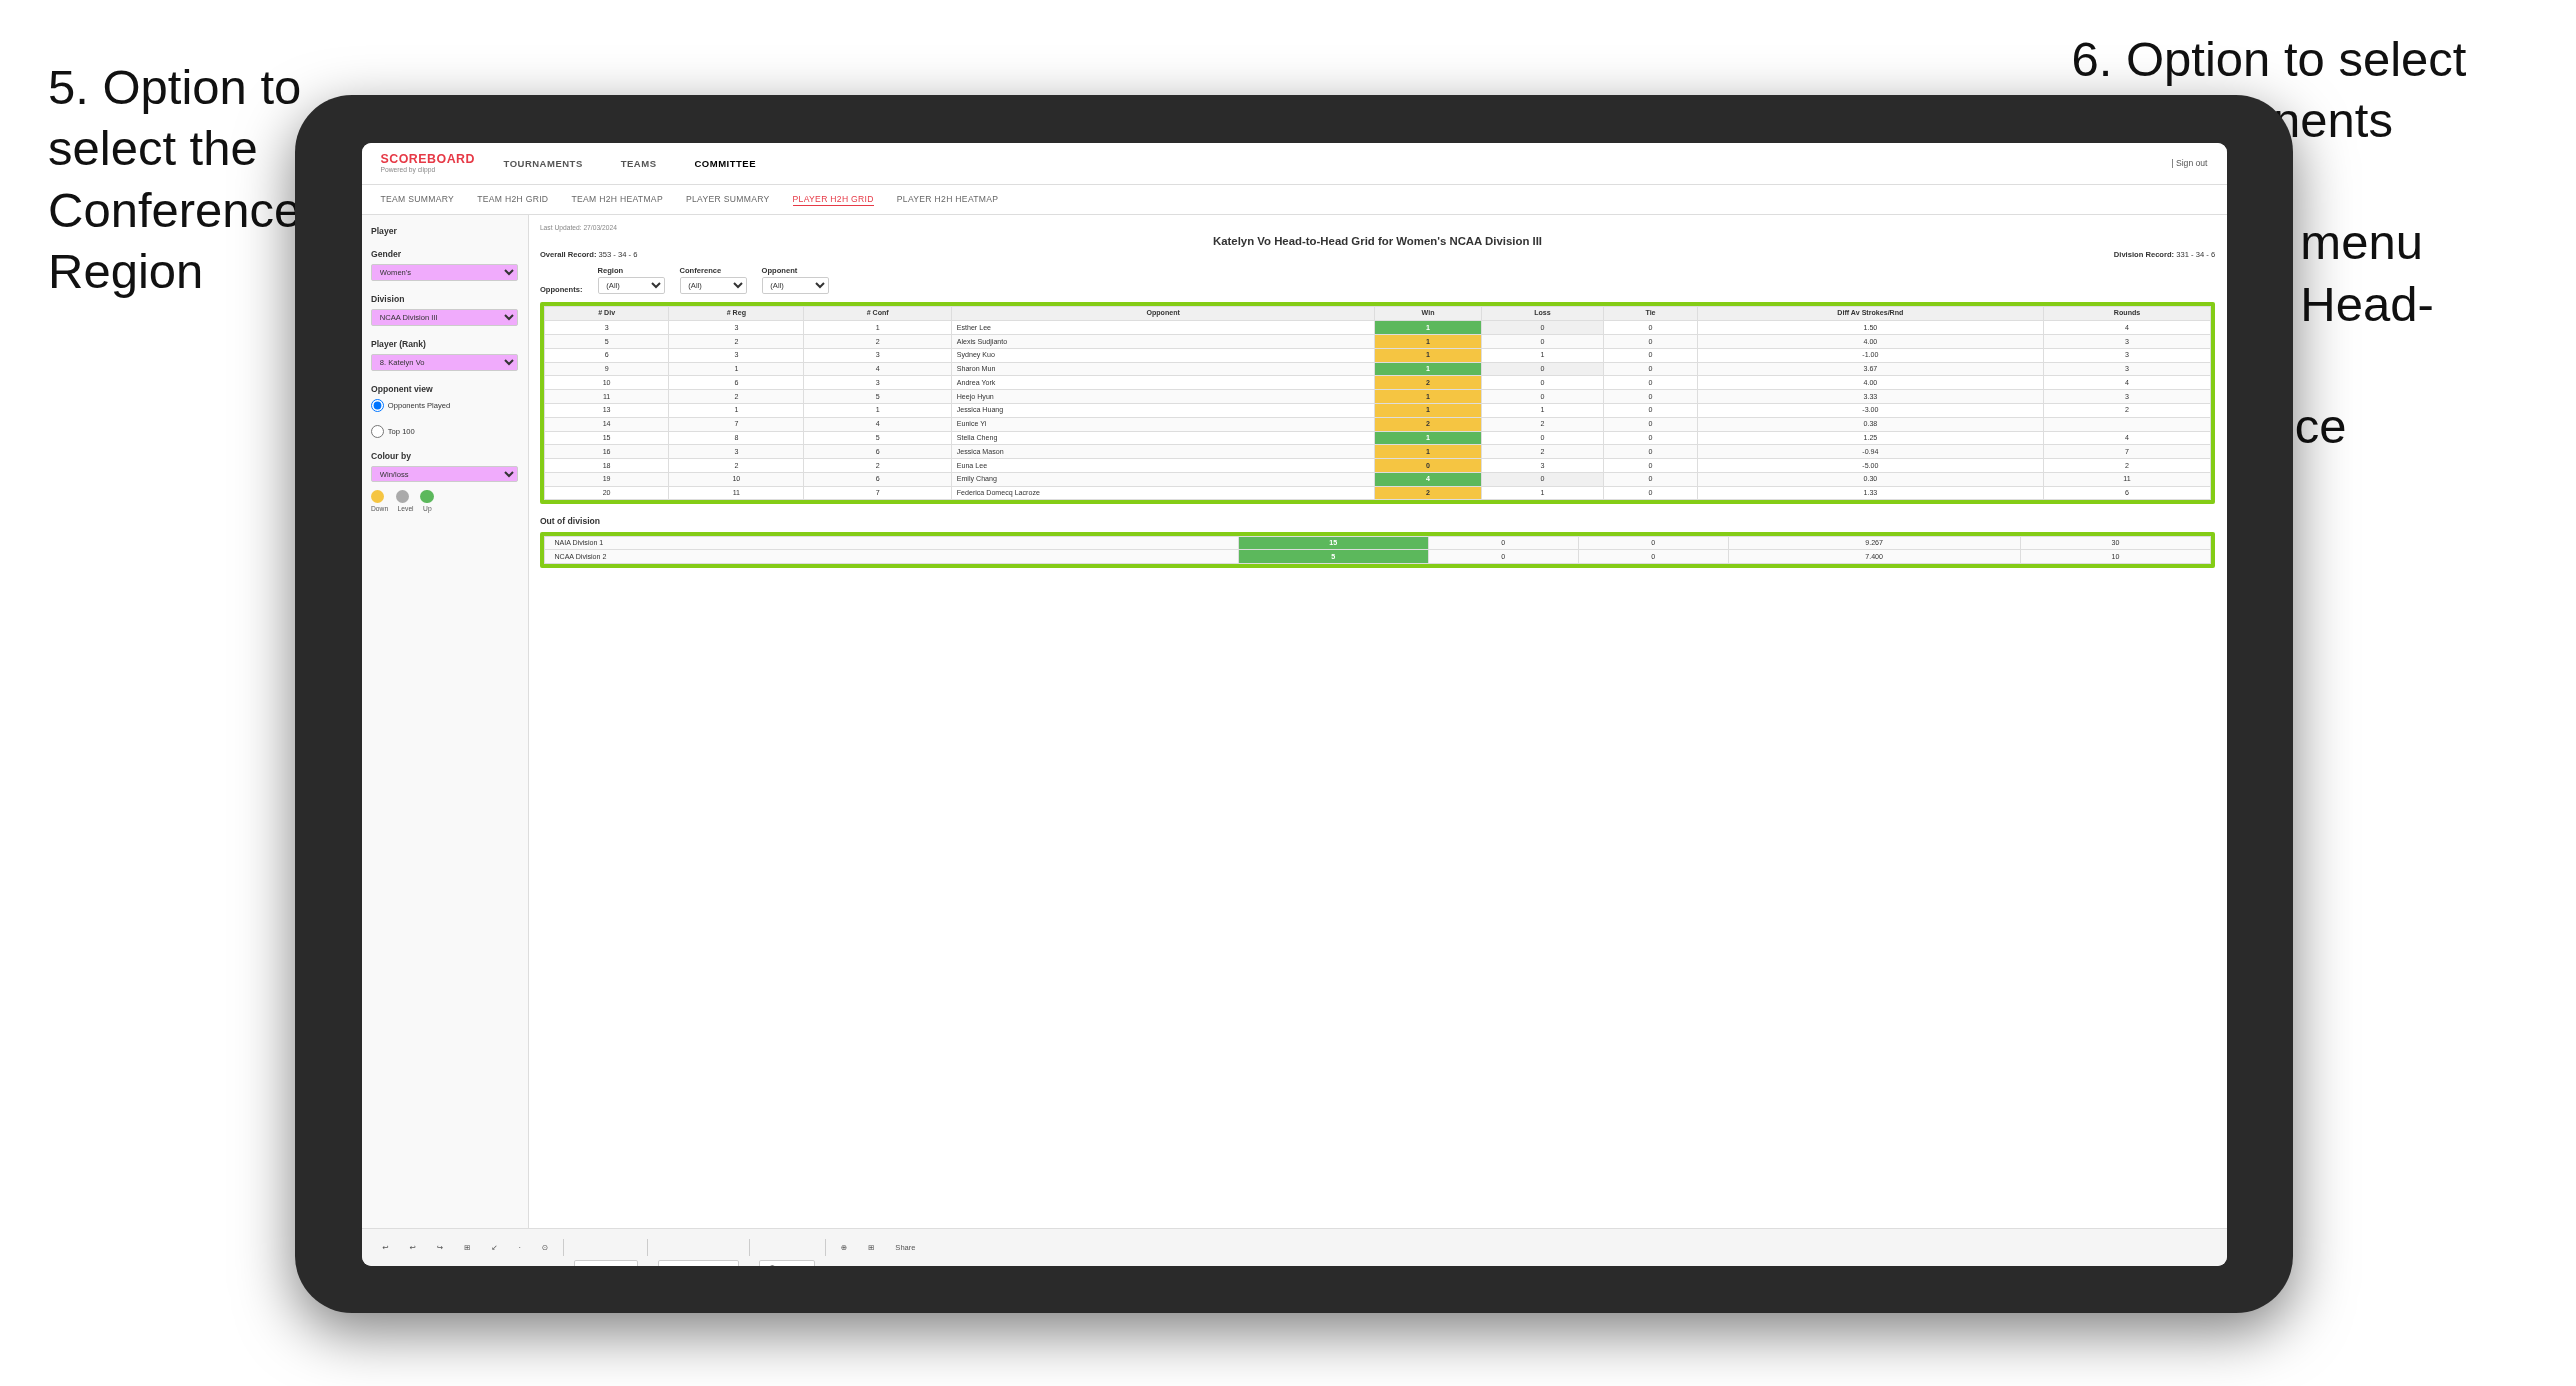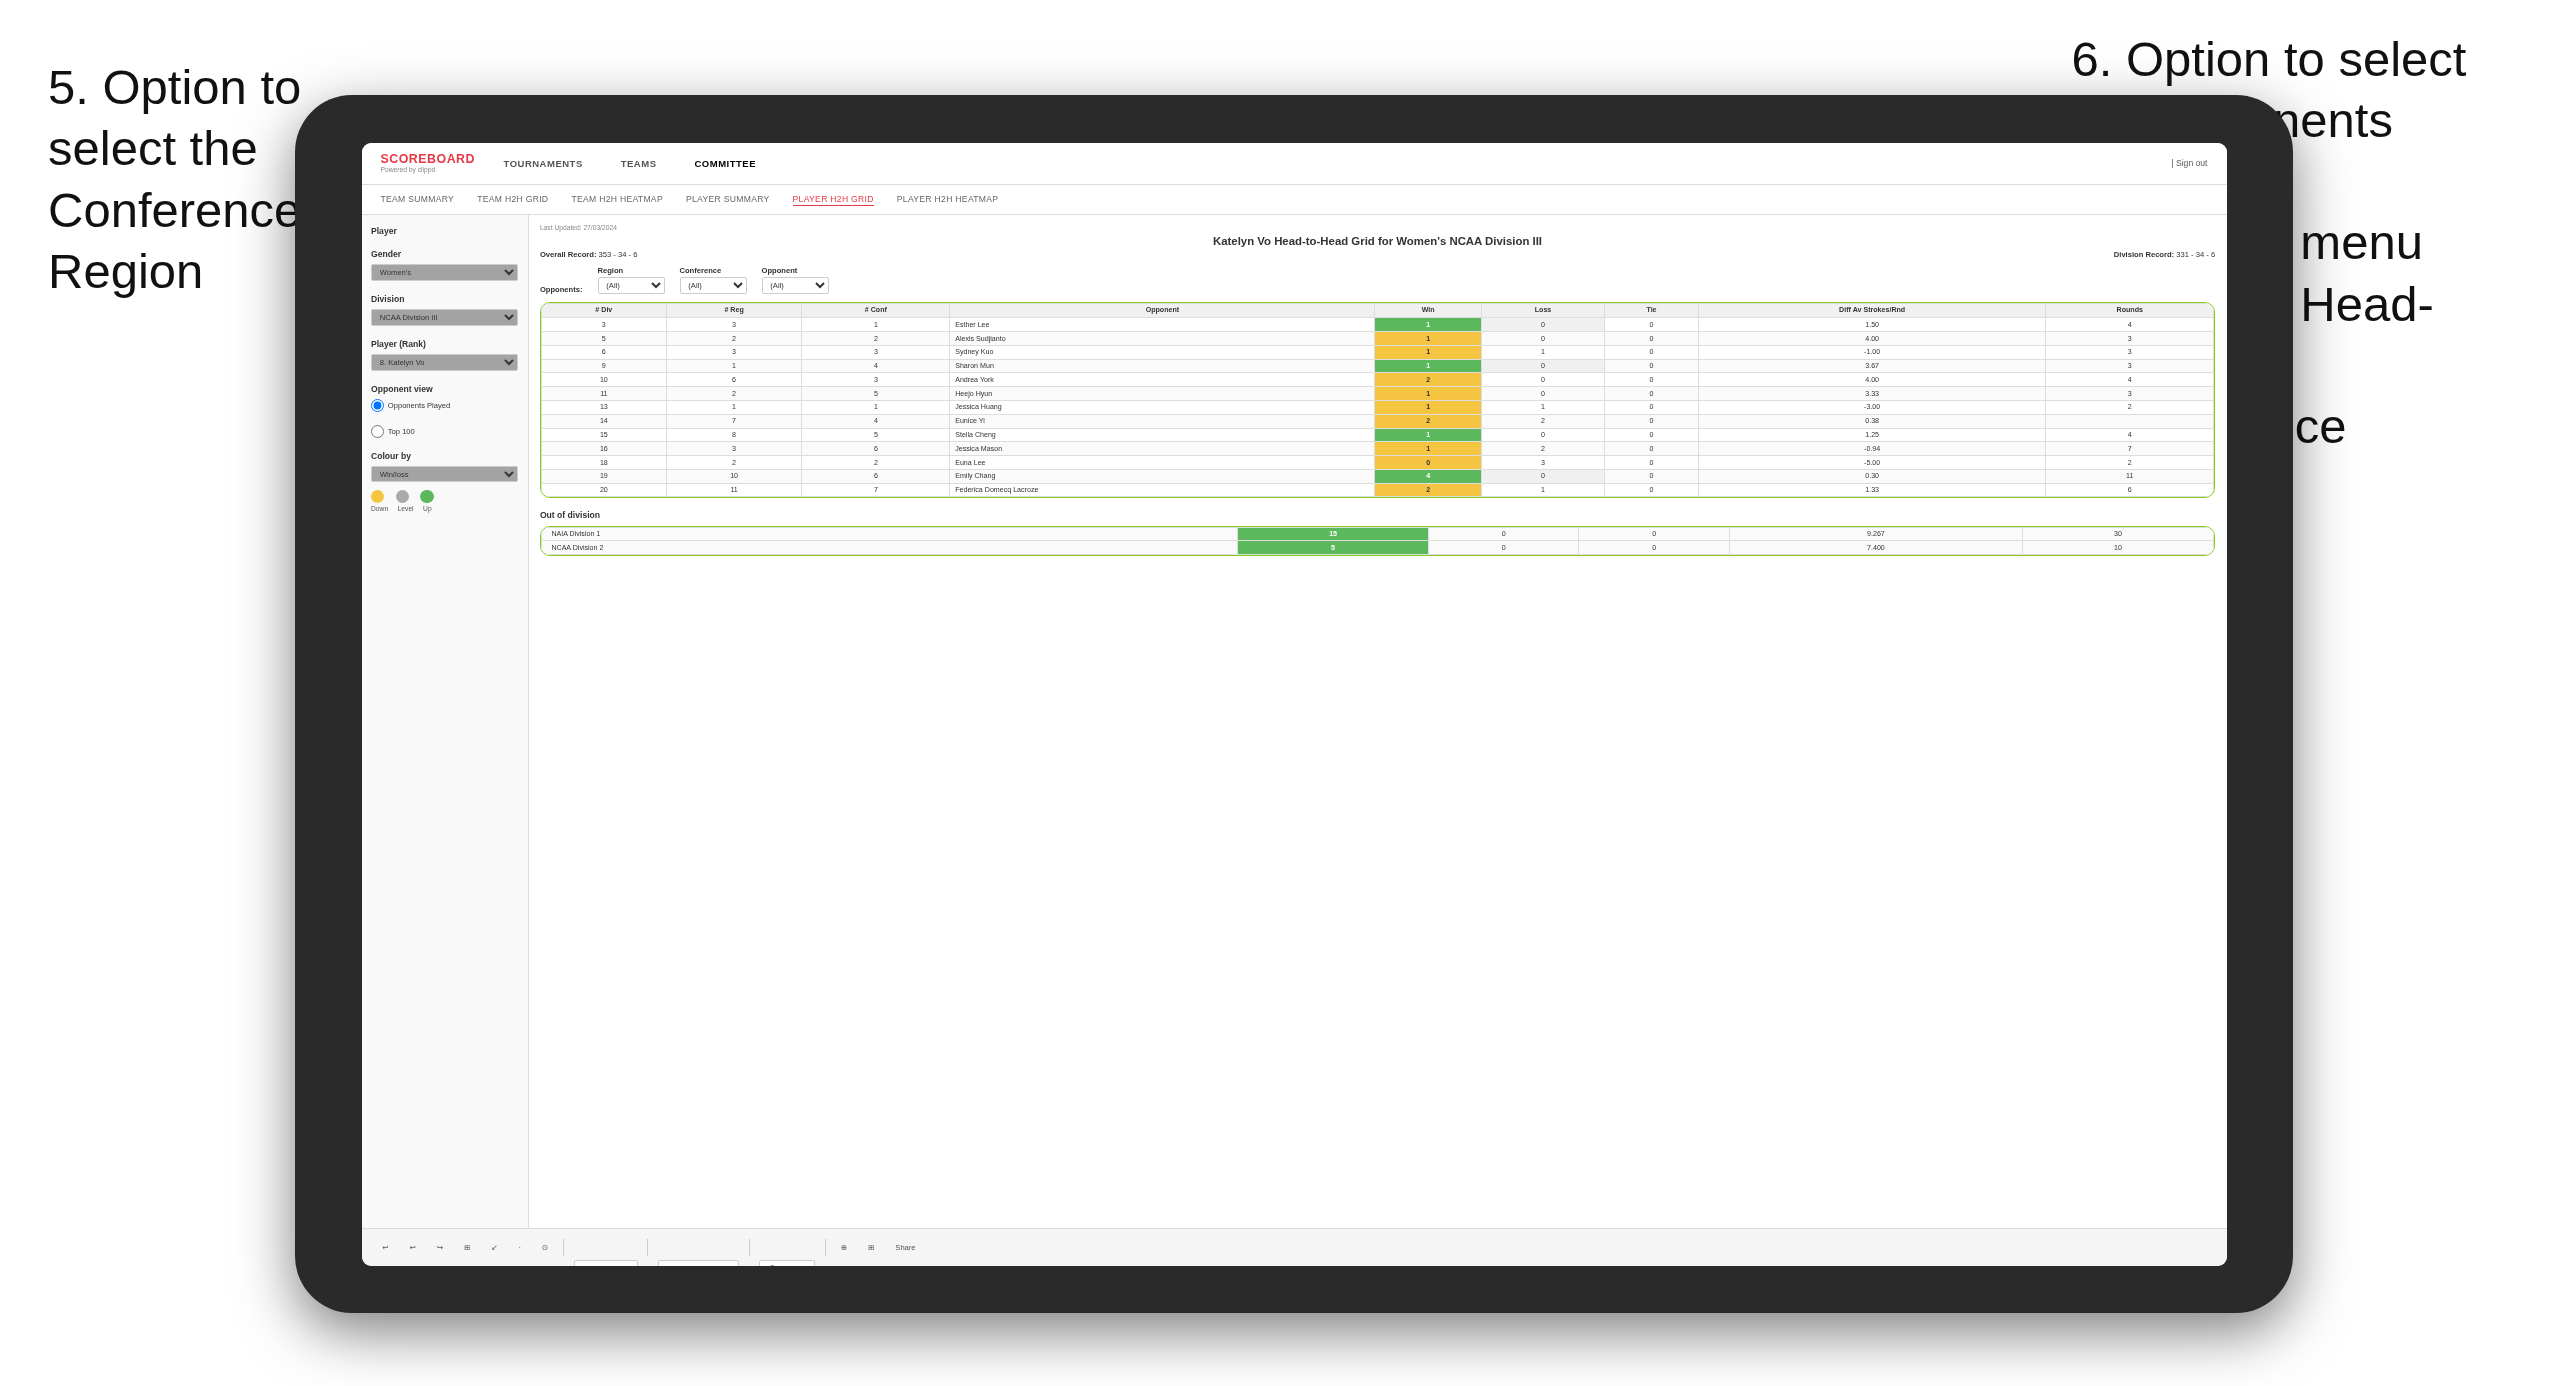--- a/index.html
+++ b/index.html
@@ -166,21 +166,21 @@
       font-weight: 700;
       color: #333;
       margin-bottom: 4.8px;
     }
 
     .sidebar-select {
       width: 100%;
       font-size: 7.6px;
       padding: 1.9px 3.8px;
       border: 1px solid #ccc;
-      background: #a3a3a3;
+      background: #f0abfc;
       color: #333;
       border-radius: 1.9px;
     }
 
     .radio-group {
       display: flex;
       flex-direction: column;
       gap: 13px;
       margin-top: 3.8px;
     }
@@ -281,22 +281,22 @@
       padding: 1.9px 15px 1.9px 3.8px;
       border: 1px solid #ccc;
       border-radius: 1.9px;
       background: #fff;
       color: #333;
       min-width: 67px;
     }
 
     
     .data-table-wrapper {
-      border: 1px solid #84cc16;
-      border-radius: 10px;
+      border: 4px solid #84cc16;
+      border-radius: 2px;
       overflow: hidden;
       margin-bottom: 11.4px;
     }
 
     .data-table {
       width: 100%;
       border-collapse: collapse;
       font-size: 7.6px;
     }
 

